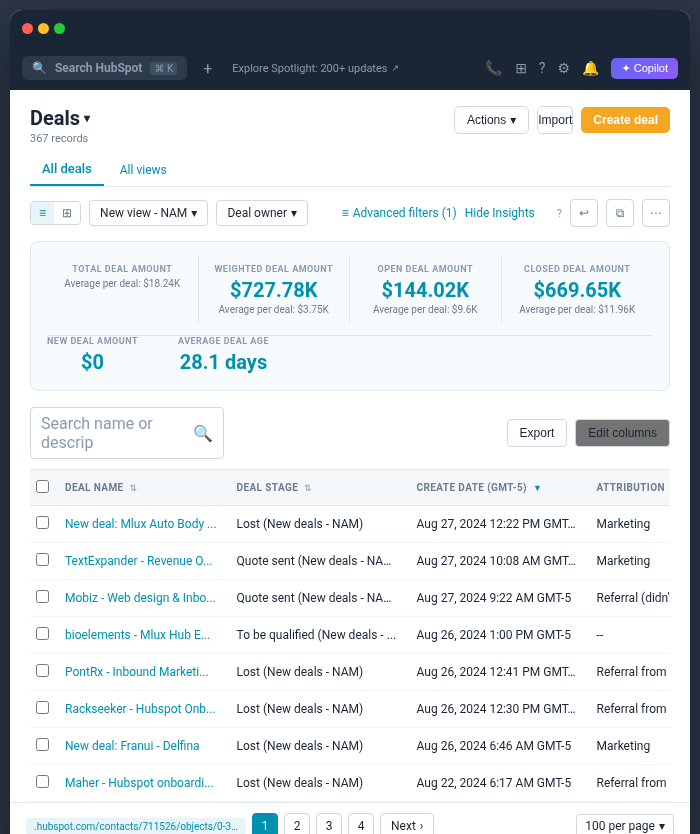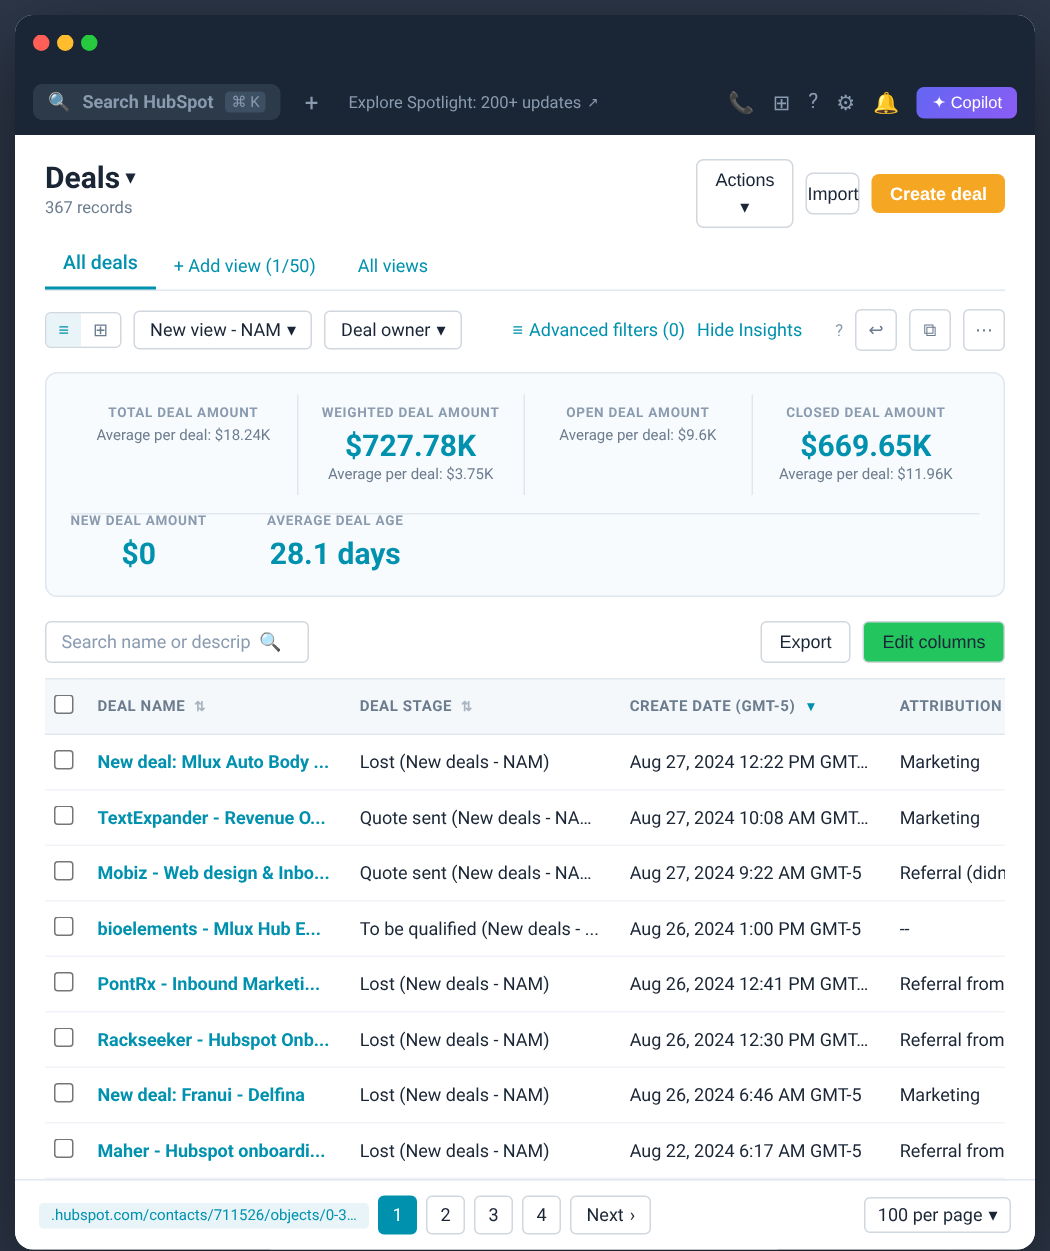--- a/index.html
+++ b/index.html
@@ -148,21 +148,20 @@
       border: 1px solid #d0d7de;
       background: white;
       border-radius: 5px;
       padding: 6px 12px;
       font-size: 12px;
       cursor: pointer;
       display: flex;
       align-items: center;
       gap: 4px;
       color: #1a2535;
-      flex-direction: column;
     }
     .btn-import {
       border: 1px solid #d0d7de;
       background: white;
       border-radius: 5px;
       padding: 6px 0;
       font-size: 12px;
       cursor: pointer;
       color: #1a2535;
     }
@@ -339,41 +338,41 @@
     .table-controls {
       display: flex;
       align-items: center;
       gap: 8px;
       margin-bottom: 10px;
     }
     .search-input {
       border: 1px solid #d0d7de;
       border-radius: 4px;
       padding: 6px 10px;
-      font-size: 12px;
-      width: 176px;
+      font-size: 16px;
+      width: 194px;
       display: flex;
       align-items: center;
       gap: 6px;
       color: #8a9bb0;
       background: white;
     }
     .btn-export {
       margin-left: auto;
       border: 1px solid #d0d7de;
       background: white;
       border-radius: 4px;
       padding: 6px 12px;
       font-size: 12px;
       cursor: pointer;
       color: #1a2535;
     }
     .btn-edit-columns {
       border: 1px solid #d0d7de;
-      background: #22c55e;
+      background: #737373;
       border-radius: 4px;
       padding: 6px 12px;
       font-size: 12px;
       cursor: pointer;
       color: #1a2535;
     }
     table {
       width: 100%;
       border-collapse: collapse;
       font-size: 12px;
@@ -407,21 +406,21 @@
       color: #1a2535;
       font-size: 12px;
       white-space: nowrap;
       overflow: hidden;
       text-overflow: ellipsis;
       max-width: 180px;
     }
     tbody td.deal-name {
       color: #0091ae;
       cursor: pointer;
-      font-weight: 700;
+      font-weight: 400;
     }
     .checkbox-cell {
       width: 28px;
       padding: 10px 6px !important;
     }
     input[type=checkbox] {
       width: 13px;
       height: 13px;
       cursor: pointer;
     }
@@ -535,41 +534,40 @@
           <span>Actions</span>
           <span>▾</span>
         </button>
         <button class="btn-import">Import</button>
         <button class="btn-create">Create deal</button>
       </div>
     </div>
 
     <div class="tabs-bar">
       <div class="tab-item active">All deals</div>
-      <div class="add-view">+ Add view (1/50)</div>
       <div class="all-views">All views</div>
     </div>
 
     <div class="filter-bar">
       <div class="view-toggle">
         <button class="view-toggle-btn active">≡</button>
         <button class="view-toggle-btn">⊞</button>
       </div>
       <div class="dropdown-filter">
         <span>New view - NAM</span>
         <span>▾</span>
       </div>
       <div class="dropdown-filter">
         <span>Deal owner</span>
         <span>▾</span>
       </div>
       <div class="filter-bar-right">
         <div class="advanced-filters-btn">
           <span>≡</span>
-          <span>Advanced filters (0)</span>
+          <span>Advanced filters (1)</span>
         </div>
         <div class="hide-insights-btn">
           <span>Hide Insights</span>
           <span style="color:#8a9bb0; font-size:11px;">?</span>
         </div>
         <div class="icon-btn">↩</div>
         <div class="icon-btn">⧉</div>
         <div class="icon-btn">⋯</div>
       </div>
     </div>
@@ -580,20 +578,21 @@
           <div class="insight-label">Total Deal Amount</div>
           <div class="insight-sub">Average per deal: $18.24K</div>
         </div>
         <div class="insight-item">
           <div class="insight-label">Weighted Deal Amount</div>
           <div class="insight-value">$727.78K</div>
           <div class="insight-sub">Average per deal: $3.75K</div>
         </div>
         <div class="insight-item">
           <div class="insight-label">Open Deal Amount</div>
+          <div class="insight-value">$144.02K</div>
           <div class="insight-sub">Average per deal: $9.6K</div>
         </div>
         <div class="insight-item">
           <div class="insight-label">Closed Deal Amount</div>
           <div class="insight-value">$669.65K</div>
           <div class="insight-sub">Average per deal: $11.96K</div>
         </div>
       </div>
       <div class="insights-bottom">
         <div class="insight-item2">

